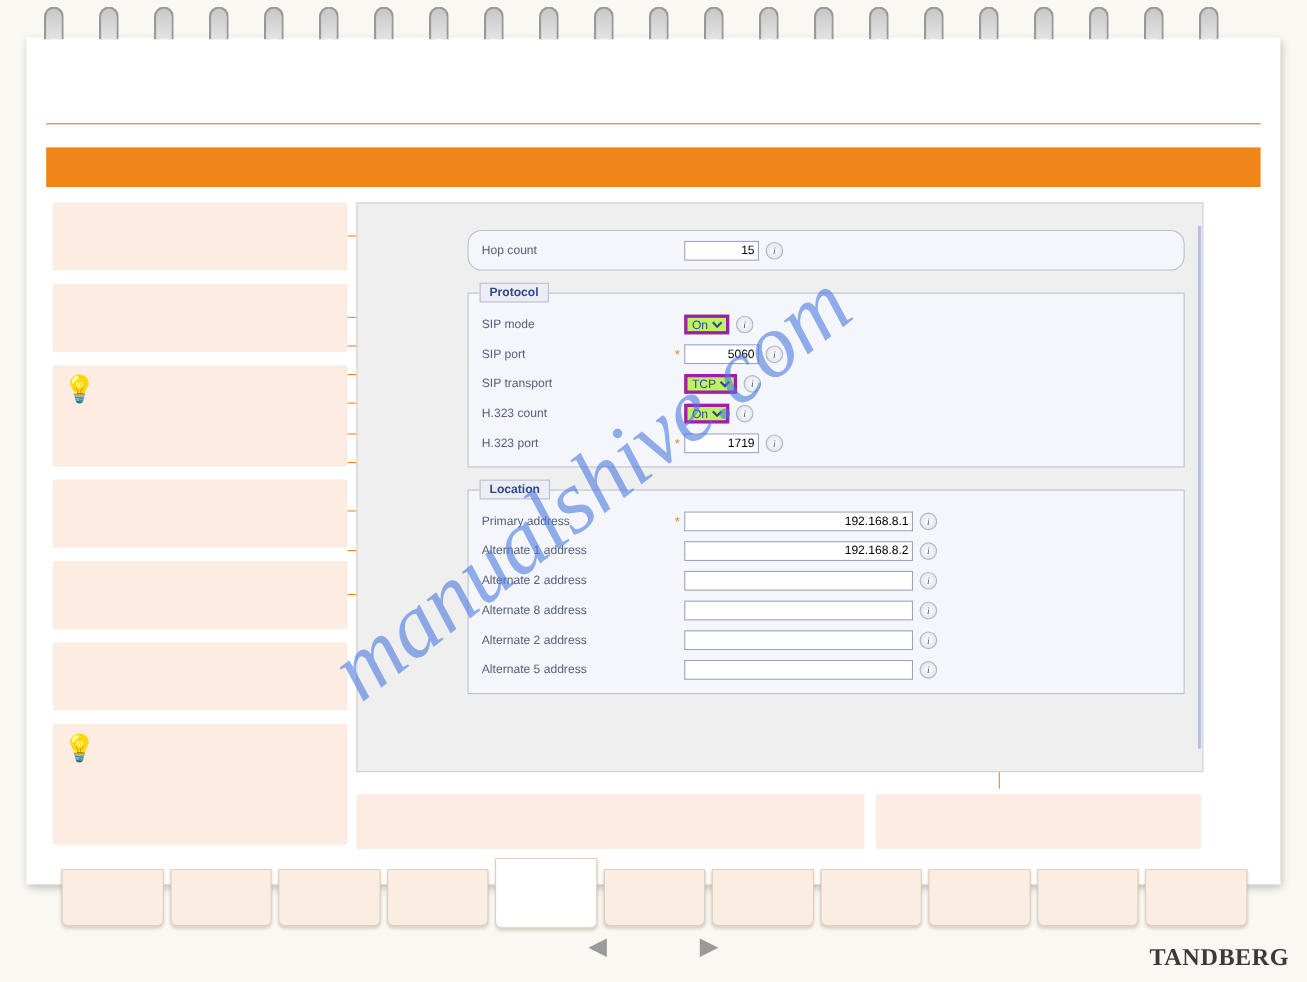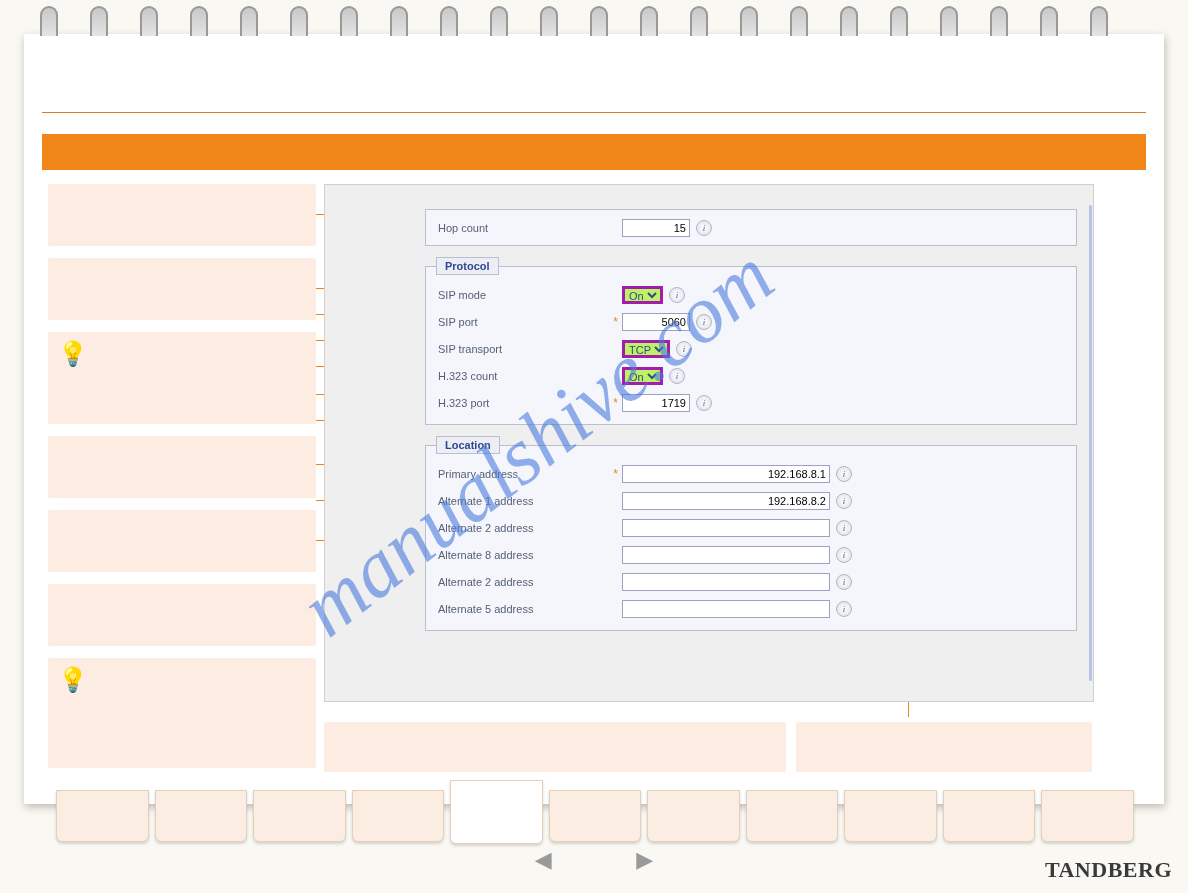--- a/index.html
+++ b/index.html
@@ -298,21 +298,21 @@
   <div class="line" style="left:856px;top:520px;width:28px;height:1px"></div>
   <div class="line" style="left:856px;top:547px;width:28px;height:1px"></div>
   <div class="line" style="left:856px;top:574px;width:28px;height:1px"></div>
   <div class="line" style="left:856px;top:601px;width:28px;height:1px"></div>
   <div class="line" style="left:884px;top:493px;width:1px;height:190px"></div>
 
   <div class="shot">
     <div class="scroll-ind"></div>
     <div class="shot-inner">
 
-      <div class="section-box" style="margin-top:24px;padding-top:4px;padding-bottom:4px;">
+      <div class="section-box" style="margin-top:24px;padding-top:4px;padding-bottom:4px;border-radius:13px;">
         <div class="row">
           <span class="lbl">Hop count</span>
           <span class="req">&nbsp;</span>
           <input type="text" style="width: 60px;" value="15">
           <span class="info-i">i</span>
         </div>
       </div>
 
       <div class="section-box">
         <div class="legend">Protocol</div>

